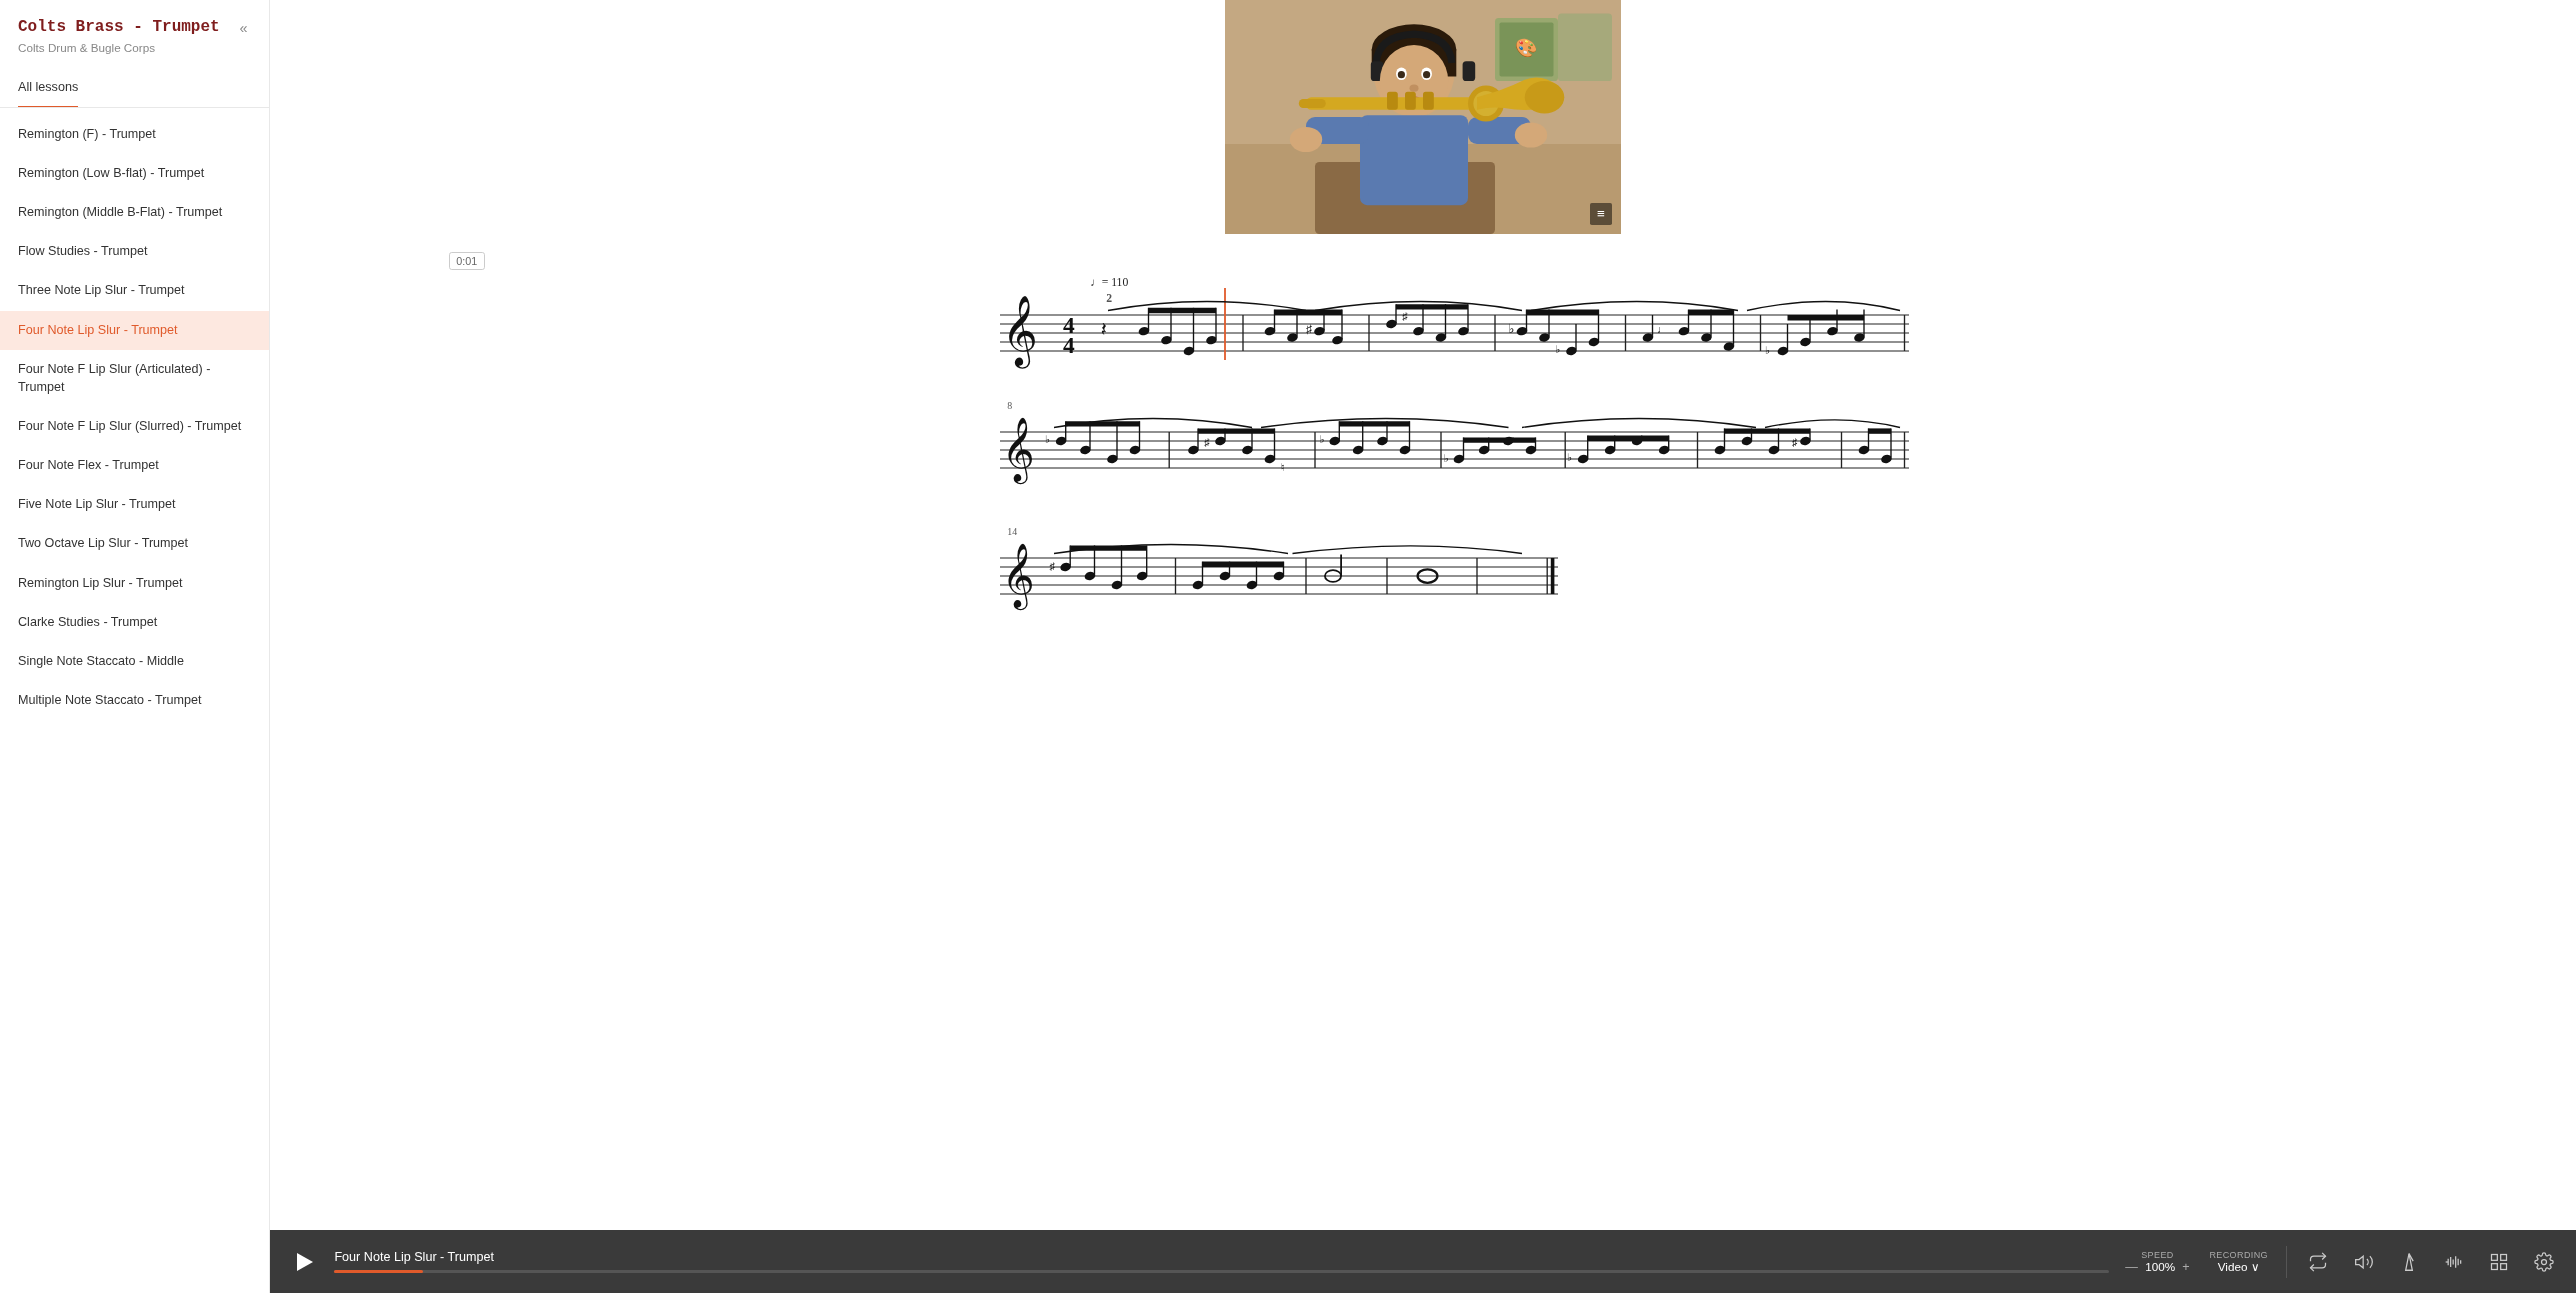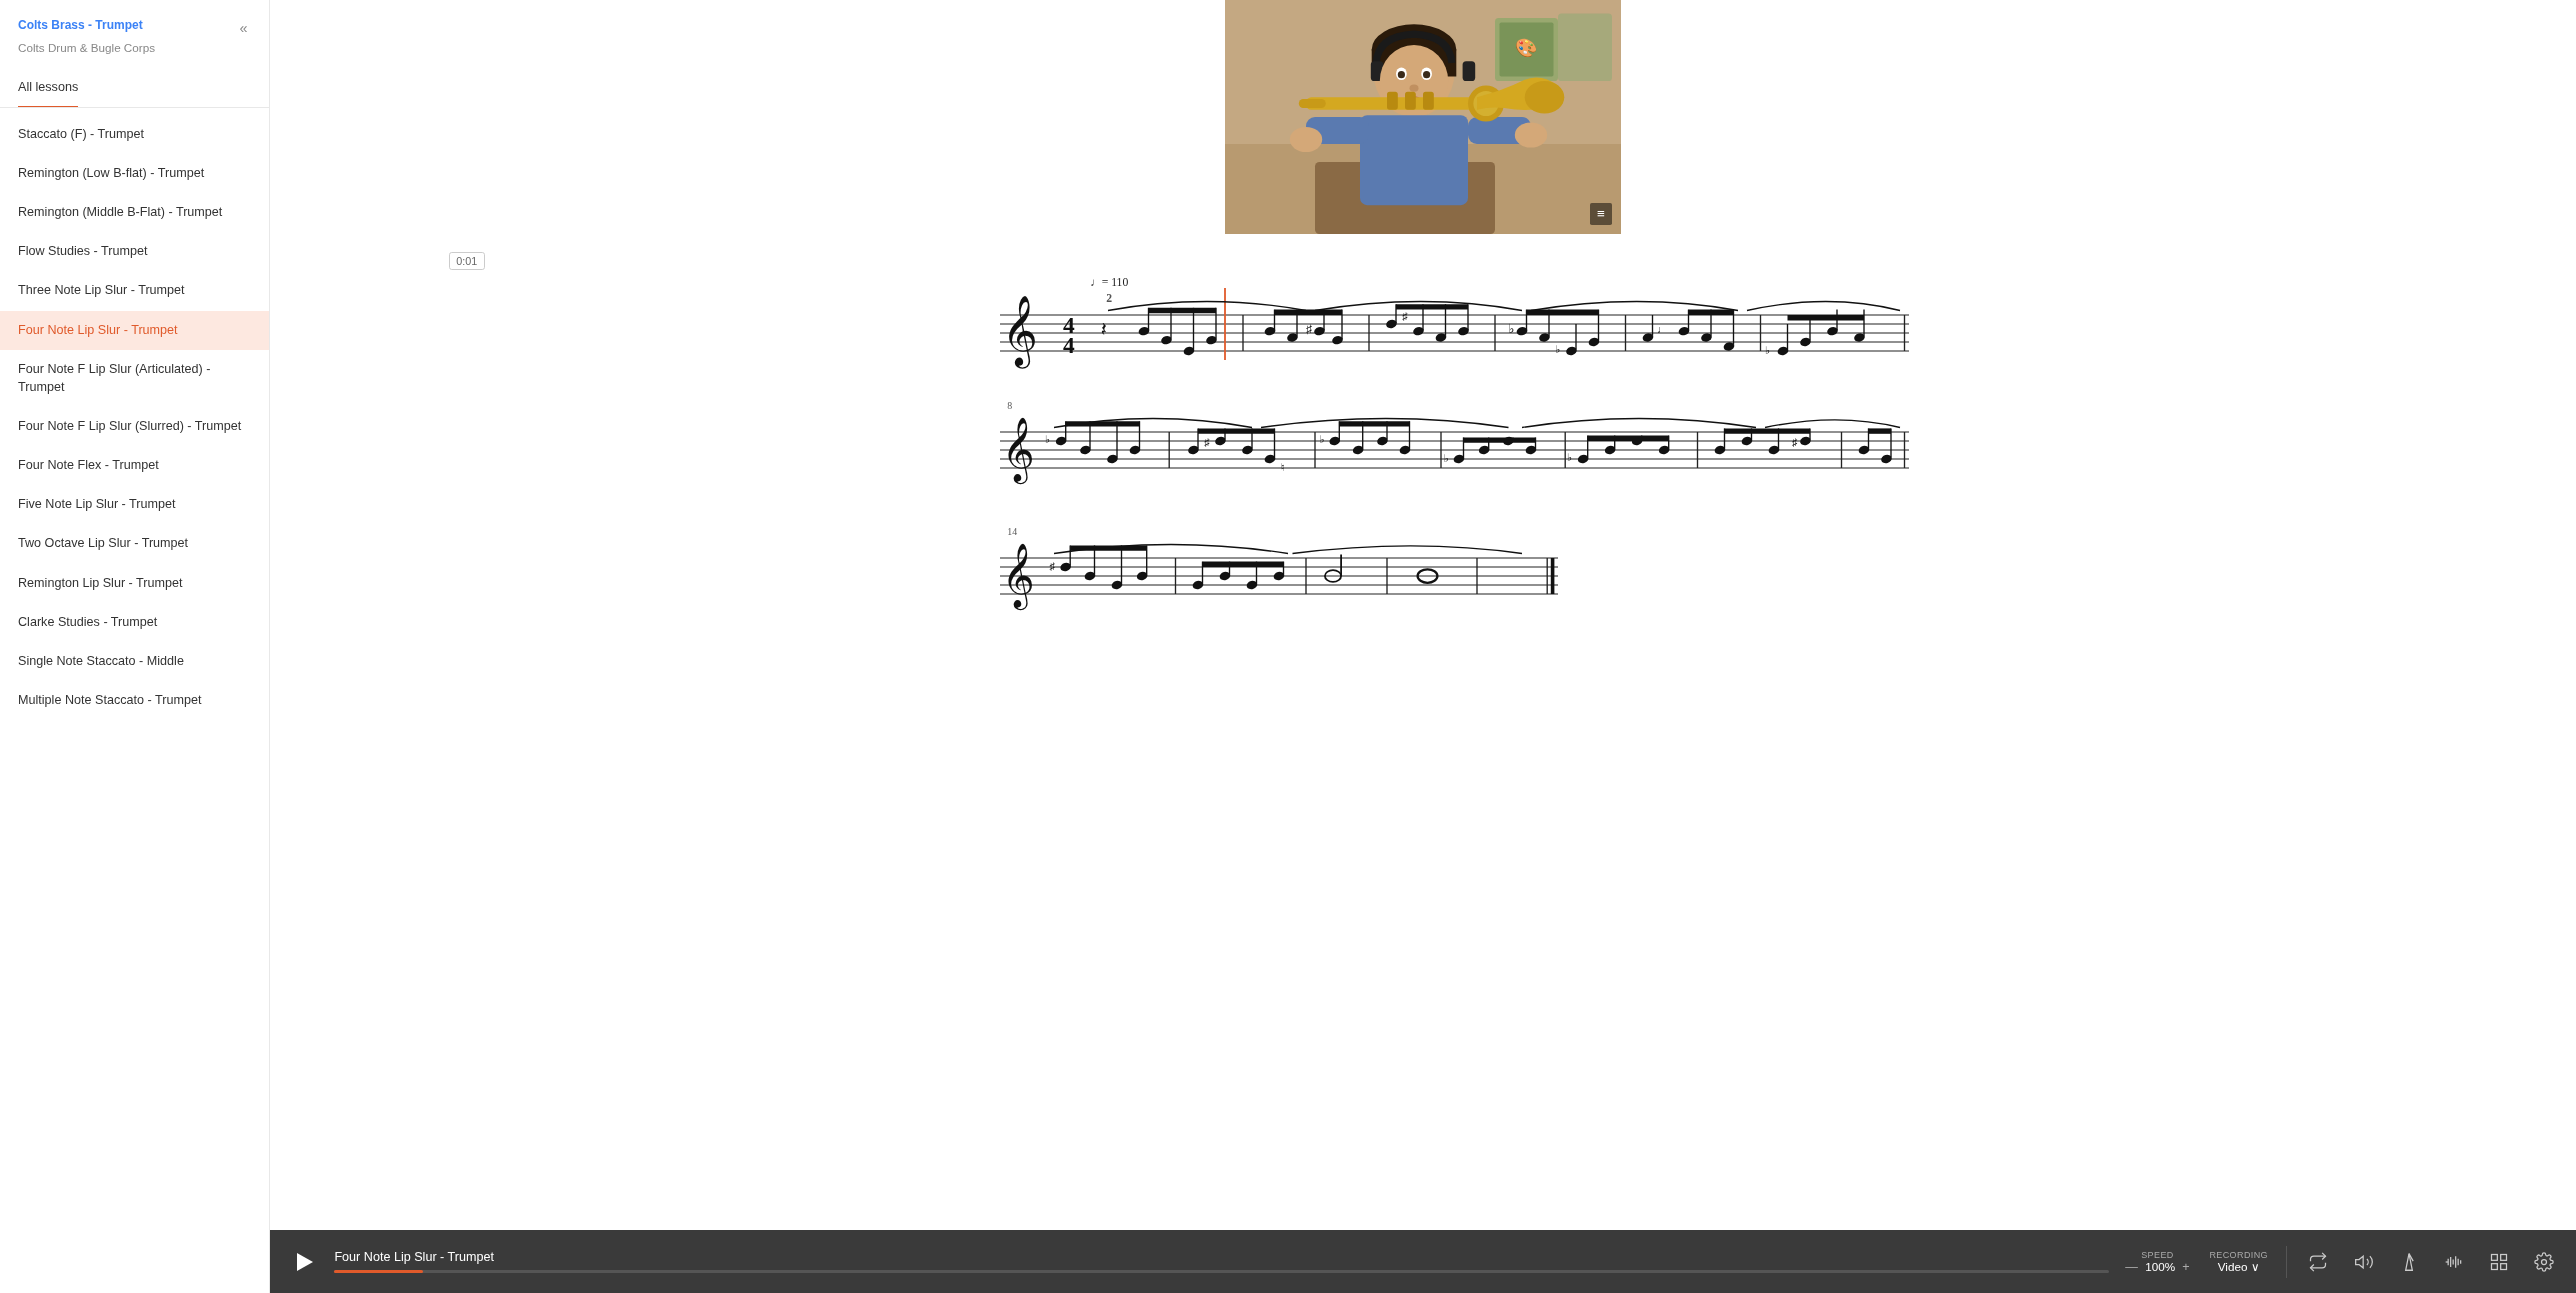--- a/index.html
+++ b/index.html
@@ -24,23 +24,24 @@
     }
 
     .sidebar-title-row {
       display: flex;
       justify-content: space-between;
       align-items: flex-start;
       margin-bottom: 3.6px;
     }
 
     .sidebar-title {
-      font-size: 12px;
+      font-size: 16px;
       font-weight: 700;
-      color: #3b82f6;
+      color: #7f1d1d;
+      font-family: Liberation Mono, monospace;
     }
 
     .sidebar-subtitle {
       font-size: 11.7px;
       color: #888;
       margin-bottom: 14.4px;
     }
 
     .collapse-btn {
       background: none;
@@ -328,21 +329,21 @@
         <span class="sidebar-title">Colts Brass - Trumpet</span>
         <button class="collapse-btn">«</button>
       </div>
       <div class="sidebar-subtitle">Colts Drum &amp; Bugle Corps</div>
       <div class="all-lessons-tab">
         <span class="all-lessons-label">All lessons</span>
       </div>
     </div>
     <div class="lesson-list">
 
-    <div class="lesson-item">Staccato (F) - Trumpet</div>
+    <div class="lesson-item">Remington (F) - Trumpet</div>
         <div class="lesson-item">Remington (Low B-flat) - Trumpet</div>
         <div class="lesson-item">Remington (Middle B-Flat) - Trumpet</div>
         <div class="lesson-item">Flow Studies - Trumpet</div>
         <div class="lesson-item">Three Note Lip Slur - Trumpet</div>
         <div class="lesson-item active">Four Note Lip Slur - Trumpet</div>
         <div class="lesson-item">Four Note F Lip Slur (Articulated) - Trumpet</div>
         <div class="lesson-item">Four Note F Lip Slur (Slurred) - Trumpet</div>
         <div class="lesson-item">Four Note Flex - Trumpet</div>
         <div class="lesson-item">Five Note Lip Slur - Trumpet</div>
         <div class="lesson-item">Two Octave Lip Slur - Trumpet</div>

